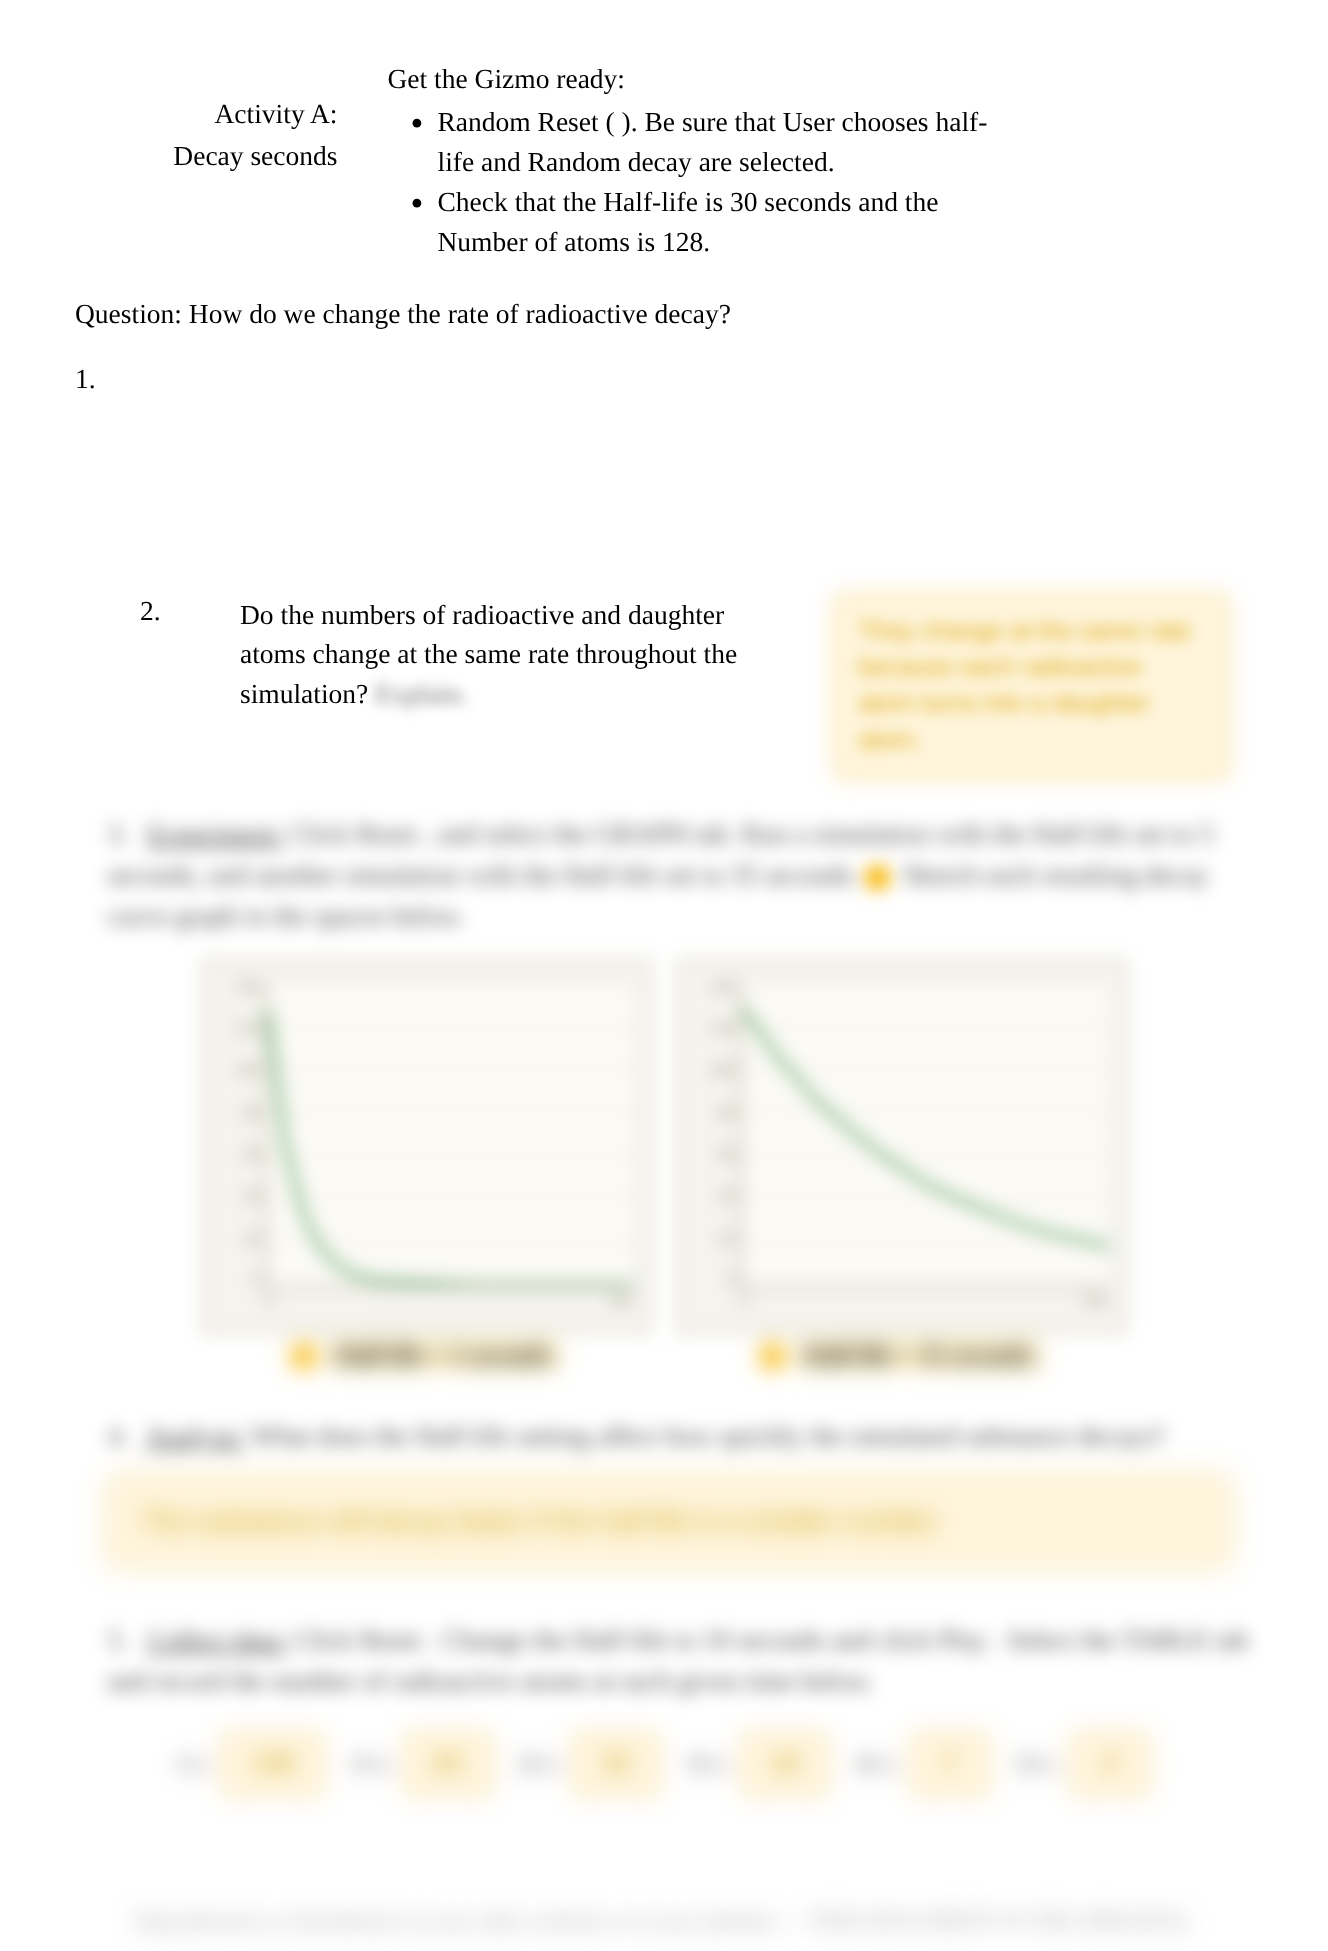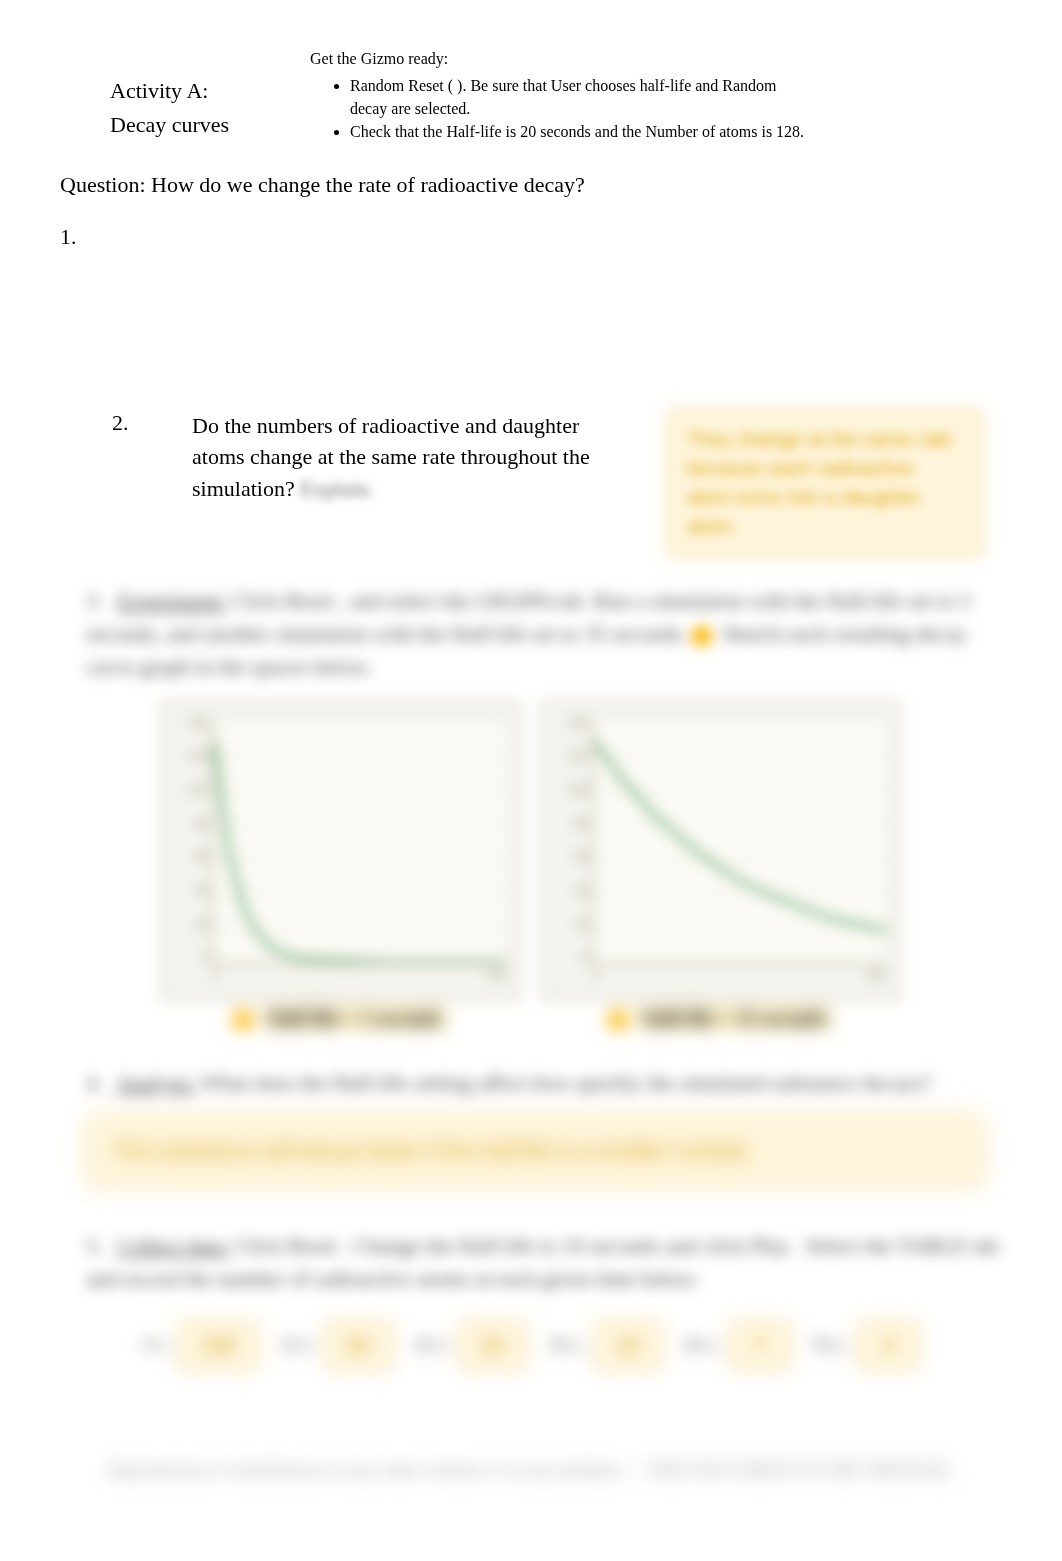--- a/index.html
+++ b/index.html
@@ -1,24 +1,24 @@
 <!DOCTYPE html>
 <html><head>
   <meta charset="utf-8">
   <style>
     * { box-sizing: border-box; margin: 0; padding: 0; }
     html, body { width: 1062px; background: #fff; font-family: 'Times New Roman', Times, serif; color: #000; }
     .page { width: 1062px; padding: 50px 60px 80px 60px; position: relative; }
 
     
     .hdr { display: flex; align-items: flex-start; gap: 40px; margin-bottom: 28px; padding-left: 50px; }
-    .hdr-left { min-width: 160px; padding-top: 28px; }
+    .hdr-left { min-width: 160px; padding-top: 28px; text-align: right; }
     .hdr-left .line1 { font-size: 22px; margin-bottom: 8px; }
     .hdr-left .line2 { font-size: 22px; }
-    .hdr-right { flex: 1; font-size: 16px; }
+    .hdr-right { flex: 1; font-size: 22px; }
     .hdr-right .gr { margin-bottom: 6px; }
     .hdr-right ul { list-style: disc; padding-left: 40px; }
     .hdr-right li { margin-bottom: 0; line-height: 1.45; max-width: 460px; }
 
     
     .q { font-size: 22px; margin: 0 0 26px 0; }
 
     .item2-wrap { display: flex; align-items: flex-start; gap: 56px; margin-left: 52px; }
     .item2-num { font-size: 22px; min-width: 24px; }
     .item2-txt { font-size: 22px; max-width: 420px; line-height: 1.45; }
@@ -80,27 +80,27 @@
     .footer-note { text-align:center; font-size:18px; color:#9a9a9a; margin-top: 90px; filter: blur(6px); letter-spacing:0.3px; }
   </style>
 </head>
 <body>
 
 <div class="page">
 
   <div class="hdr">
     <div class="hdr-left">
       <div class="line1">Activity A:</div>
-      <div class="line2">Decay curves</div>
+      <div class="line2">Decay seconds</div>
     </div>
     <div class="hdr-right">
       <div class="gr">Get the Gizmo ready:</div>
       <ul>
         <li>Random Reset   (        ). Be sure that   User chooses half-life   and   Random decay      are selected.</li>
-        <li>Check that the    Half-life   is 20 seconds and the Number of atoms      is 128.</li>
+        <li>Check that the    Half-life   is 30 seconds and the Number of atoms      is 128.</li>
       </ul>
     </div>
   </div>
 
   <div class="q">Question: How do we change the rate of radioactive decay?</div>
 
   <div style="font-size:22px; display:flex; gap:14px; margin-bottom:160px;">
     <span>1.</span>
   </div>
 

